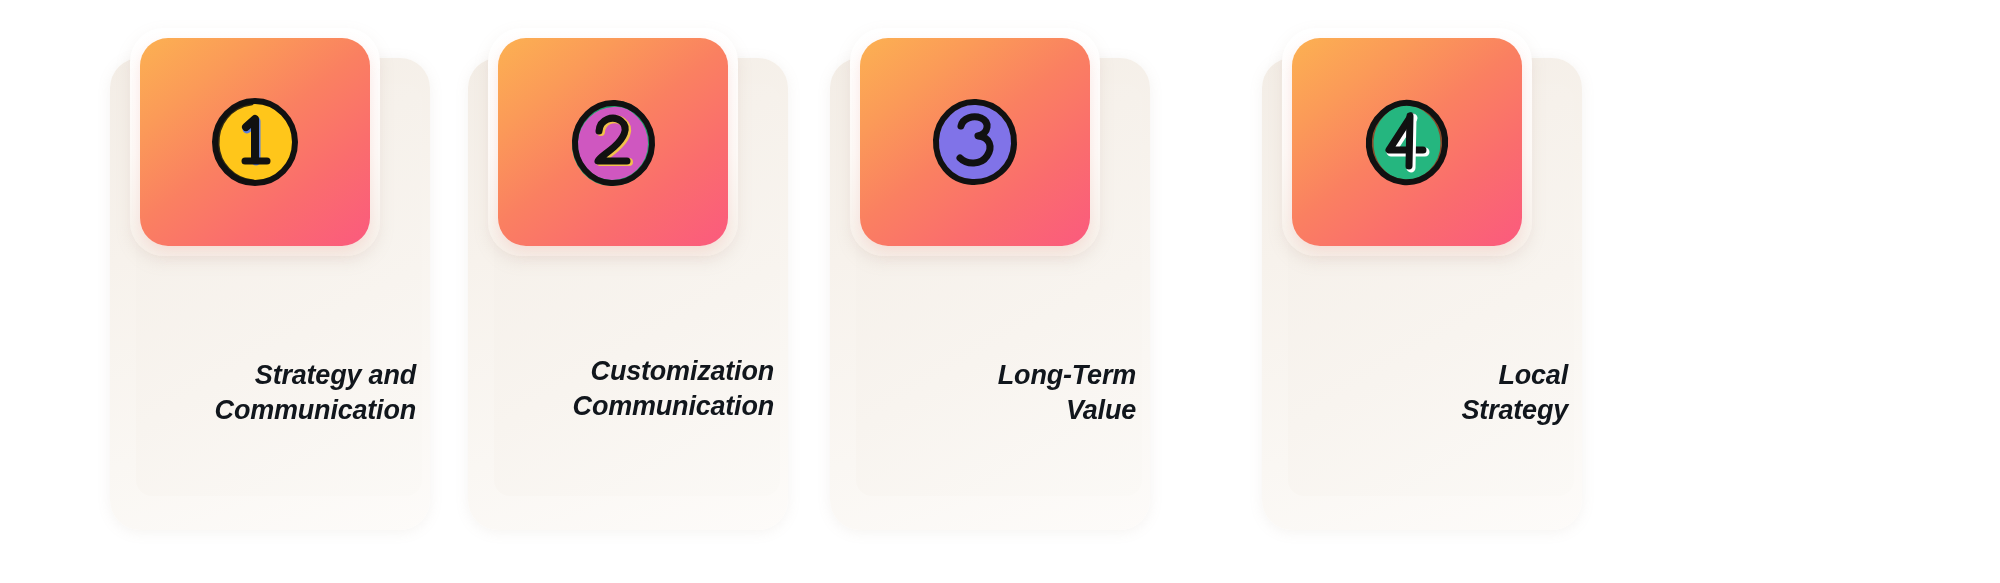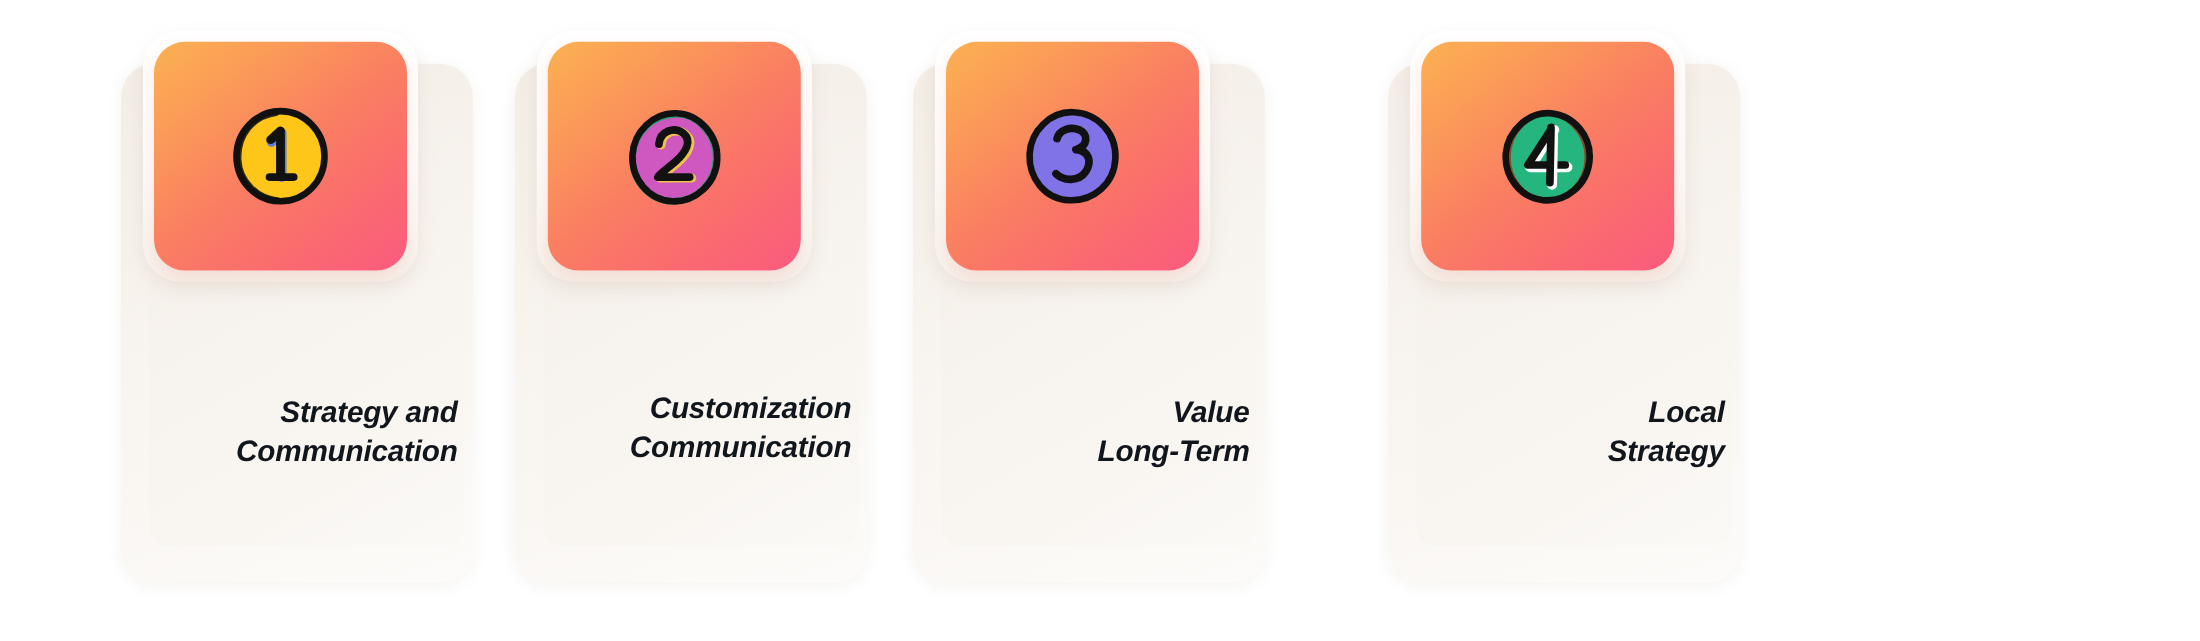--- a/index.html
+++ b/index.html
@@ -137,22 +137,22 @@
             <ellipse cx="52" cy="52" rx="40" ry="40" fill="#8073e8"></ellipse>
             <path d="M50 12 C72 11 91 29 91 52 C91 75 72 93 50 92 C28 91 12 73 13 51 C14 30 30 13 50 12 Z" fill="none" stroke="#f2c14b" stroke-width="5" stroke-linecap="round"></path>
             <path d="M53 12 C75 13 92 31 91 54 C90 77 71 93 49 92 C27 91 12 72 13 50 C14 29 32 11 53 12 Z" fill="none" stroke="#111111" stroke-width="6" stroke-linecap="round"></path>
             <path d="M38 36 C40 28 50 25 58 28 C67 32 66 43 55 46 C67 47 70 57 64 66 C58 75 44 75 37 68" fill="none" stroke="#111111" stroke-width="7" stroke-linecap="round" stroke-linejoin="round"></path>
           </svg>
           <span style="position:relative;opacity:0">3</span>
         </div>
       </div>
     </div>
     <div class="label">
+      <div>Long-Term</div>
       <div>Value</div>
-      <div>Long-Term</div>
     </div>
   </div>
 
   <div class="card" id="card-4">
     <div class="card-inner"></div>
     <div class="tile-wrap">
       <div class="tile">
         <div class="badge">
           <svg viewBox="0 0 104 104" aria-hidden="true">
             <ellipse cx="52" cy="53" rx="38" ry="39" fill="#25b67f"></ellipse>

